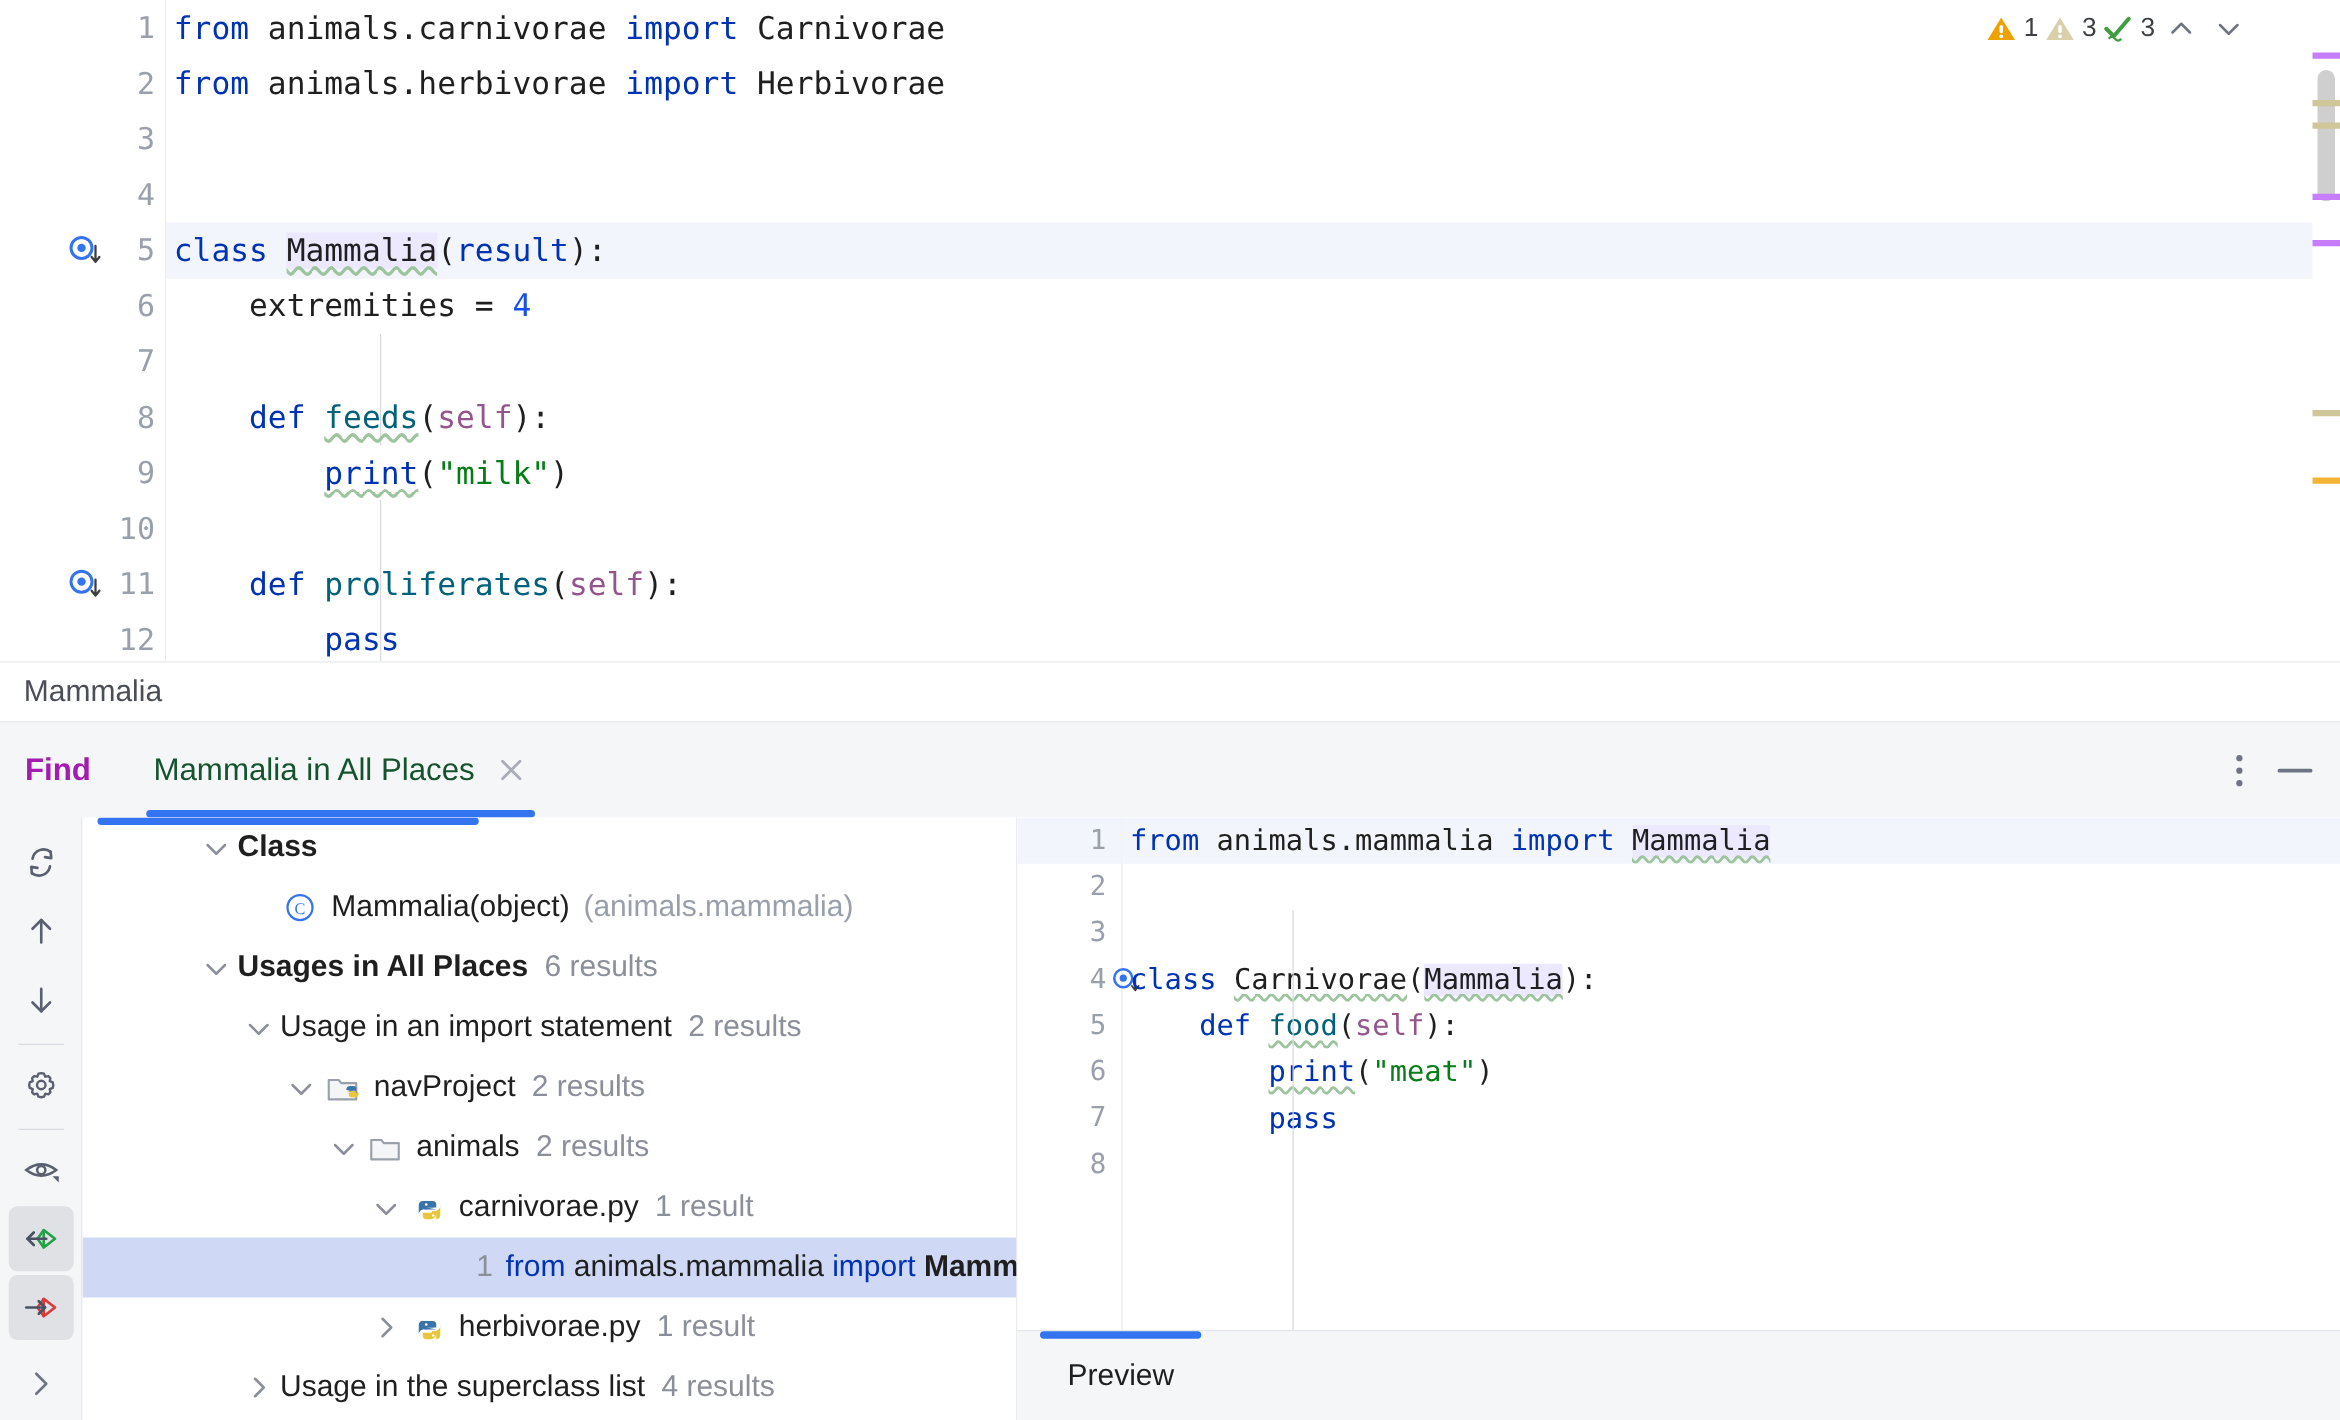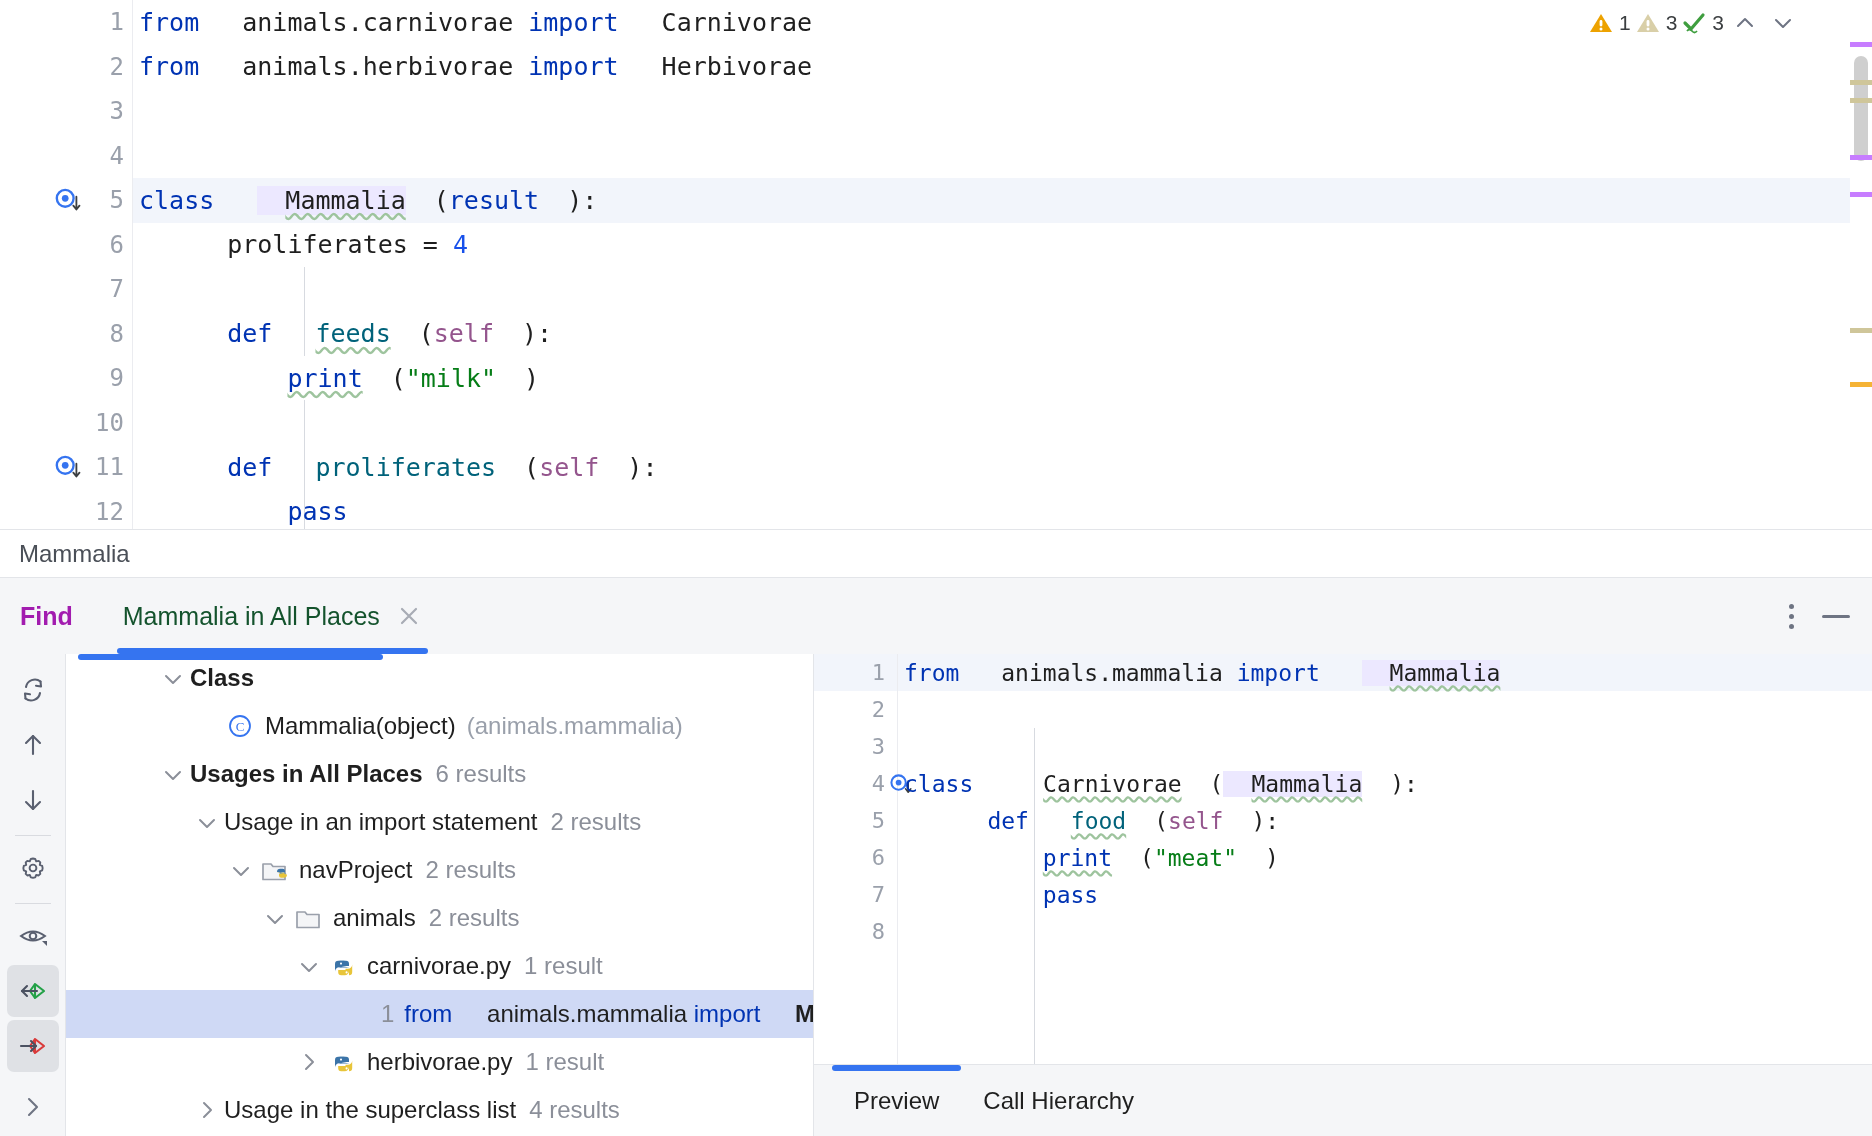--- a/index.html
+++ b/index.html
@@ -58,21 +58,21 @@
     display: flex;
     align-items: center;
     padding-left: 6px;
     font-family: "DejaVu Sans Mono", monospace;
     font-size: 25px;
     white-space: pre;
     position: relative;
   }
   .hl-line { background: #f2f5fb; }
   .kw  { color: #0033b3; }
-  .plain { color: #1f1f1f; padding-left: 28px; }
+  .plain { color: #1f1f1f; }
   .num { color: #1750eb; }
   .str { color: #067d17; }
   .fn  { color: #00627a; }
   .selfp { color: #94558d; }
   .sel-occ { background: #ece8ff; }
   .wavy { text-decoration: underline wavy #9ec49e; text-decoration-skip-ink: none; text-underline-offset: 4px; }
   .indent-guide {
     position: absolute;
     left: 171px;
     top: 0; bottom: 0;
@@ -337,21 +337,21 @@
       </div>
     <div class="code-pane">
       <div class="indent-guide" style="top:267px;height:89px;"></div>
       <div class="indent-guide" style="top:400px;height:129px;"></div>
       <div id="editor-code">
           <div class="code-row"><span class="kw">from</span><span class="plain"> animals.carnivorae </span><span class="kw">import</span><span class="plain"> Carnivorae</span></div>
           <div class="code-row"><span class="kw">from</span><span class="plain"> animals.herbivorae </span><span class="kw">import</span><span class="plain"> Herbivorae</span></div>
           <div class="code-row"></div>
           <div class="code-row"></div>
           <div class="code-row hl-line"><span class="kw">class</span><span class="plain"> </span><span class="plain sel-occ wavy">Mammalia</span><span class="plain">(</span><span class="kw">result</span><span class="plain">):</span></div>
-          <div class="code-row"><span class="plain">    proliferates = </span><span class="num">4</span></div>
+          <div class="code-row"><span class="plain">    extremities = </span><span class="num">4</span></div>
           <div class="code-row"></div>
           <div class="code-row"><span class="plain">    </span><span class="kw">def</span><span class="plain"> </span><span class="fn wavy">feeds</span><span class="plain">(</span><span class="selfp">self</span><span class="plain">):</span></div>
           <div class="code-row"><span class="plain">        </span><span class="kw wavy">print</span><span class="plain">(</span><span class="str">"milk"</span><span class="plain">)</span></div>
           <div class="code-row"></div>
           <div class="code-row"><span class="plain">    </span><span class="kw">def</span><span class="plain"> </span><span class="fn">proliferates</span><span class="plain">(</span><span class="selfp">self</span><span class="plain">):</span></div>
           <div class="code-row"><span class="plain">        </span><span class="kw">pass</span></div>
         </div>
     </div>
 
     <div class="editor-inspections" id="insp-widget">
@@ -690,21 +690,18 @@
                 <div class="pv-row"><span class="plain">        </span><span class="kw">pass</span></div>
                 <div class="pv-row"></div>
               </div>
           </div>
         </div>
         <div class="preview-tabs" id="pv-tabs">
             <div class="pv-tab">
               <span>Preview</span>
               <div class="tab-underline"></div>
             </div>
-            <div class="pv-tab">
-              <span>Call Hierarchy</span>
-            </div>
           </div>
       </div>
 
     </div>
   </div>
 </div>
 
 </body></html>

